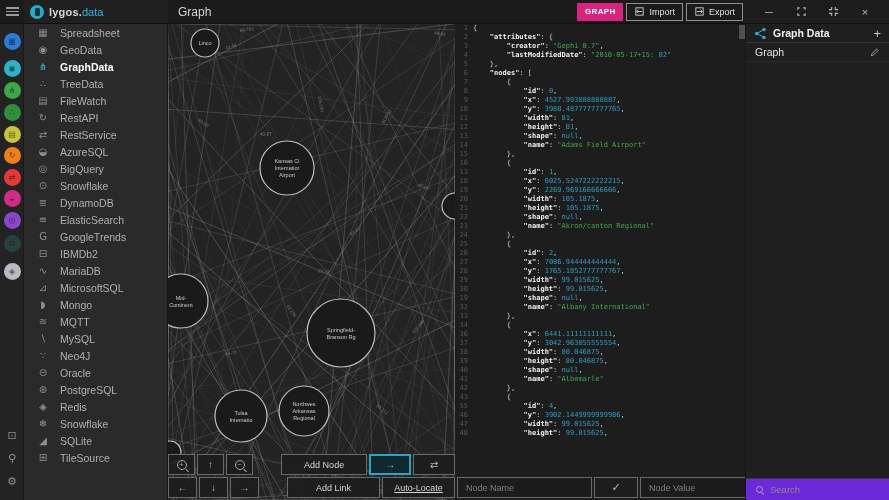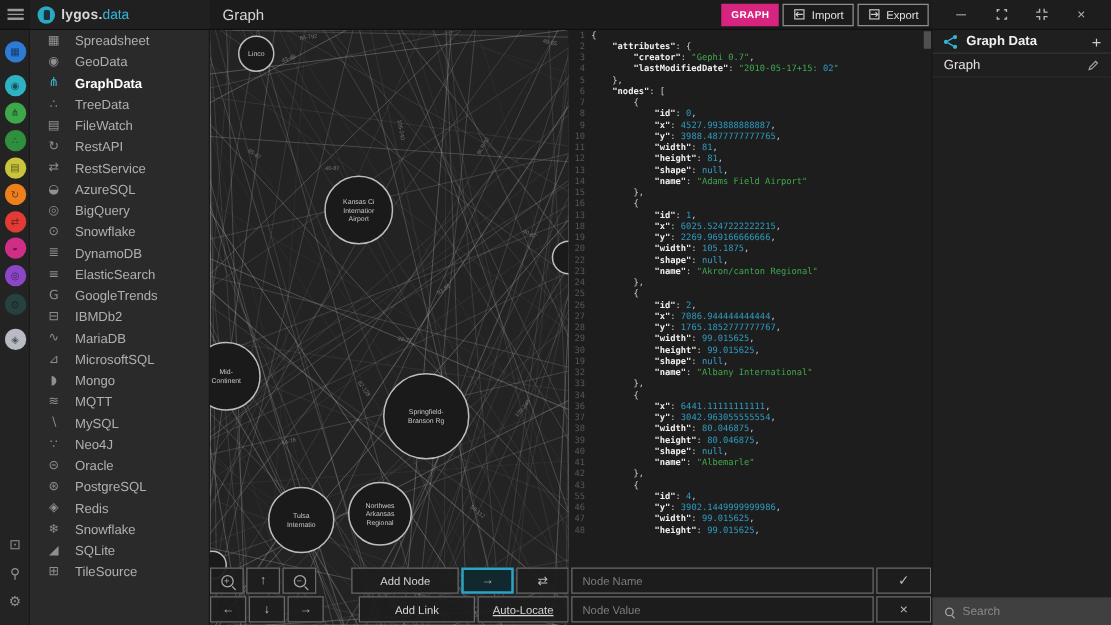--- a/index.html
+++ b/index.html
@@ -66,38 +66,38 @@
   .ed-lines { position:absolute; top:0; left:0; right:6px; }
   .code-line { height:9px; line-height:9px; font-size:7px; white-space:pre; display:flex; }
   .ln { width:18px; flex:0 0 18px; text-align:right; padding-right:5px; color:#565656; }
   .lc { color:#cfcfcf; }
   .ck { color:#efefef; font-weight:bold; }
   .cs { color:#3fa94d; }
   .cn { color:#2e9bc0; }
   .cu { color:#38a0c8; }
   .ed-scrollbar { position:absolute; right:0; top:0; width:6px; height:100%; background:#1d1d1d; }
   .ed-scrollbar .thumb { position:absolute; right:0; top:1px; width:6px; height:14px; background:#505050; }
-  .ed-overlay { position:absolute; left:2px; right:0; bottom:0; padding-bottom:2px; display:flex; flex-direction:column; gap:2px; background:transparent; }
+  .ed-overlay { position:absolute; left:2px; right:0; bottom:0; padding-bottom:2px; display:flex; flex-direction:row; gap:2px; background:transparent; }
   .erow { display:flex; gap:2px; height:21px; }
   .erow input { flex:1; background:#1c1c1c; border:1px solid #6a6a6a; color:#cfcfcf; font-size:9px;
     padding:0 8px; font-family:"Liberation Sans", sans-serif; outline:none; }
   .erow input::placeholder { color:#7d7d7d; }
   .erow .okx { width:44px; flex:0 0 44px; background:#1d1d1d; border:1px solid #6a6a6a; color:#b9b9b9;
     font-size:11px; display:flex; align-items:center; justify-content:center; cursor:pointer; }
 
   
   .panel { width:144px; flex:0 0 144px; background:#1f1f1f; border-left:1px solid #161616; display:flex; flex-direction:column; }
   .panel-header { height:19px; display:flex; align-items:center; padding:0 8px; border-bottom:1px solid #343434; gap:6px; }
   .panel-header .ph-label { color:#f0f0f0; font-size:10.5px; font-weight:bold; }
   .p-plus { margin-left:auto; color:#c9c9c9; font-size:13px; cursor:pointer; line-height:1; }
   .panel-item { height:19px; display:flex; align-items:center; padding:0 9px; cursor:pointer; border-bottom:1px solid #2a2a2a; }
   .panel-item .pi-label { color:#e2e2e2; font-size:10.5px; }
   .panel-item svg { margin-left:auto; }
   .panel-fill { flex:1; }
-  .panel-search { height:22px; background:#404040; border-top:1px solid #3a3a3a; display:flex; align-items:center; padding:0 10px; gap:7px; }
+  .panel-search { height:22px; background:#6d28d9; border-top:1px solid #3a3a3a; display:flex; align-items:center; padding:0 10px; gap:7px; }
   .panel-search input { background:transparent; border:none; outline:none; color:#bdbdbd; font-size:9.5px; width:100px;
     font-family:"Liberation Sans", sans-serif; }
   .panel-search input::placeholder { color:#8a8a8a; }
   .lens.tiny { width:7px; height:7px; border-width:1px; }
   .lens.tiny::after { width:3px; bottom:-2px; right:-2.4px; }
 </style>
 </head>
 <body>
 
 <div class="app">
@@ -514,20 +514,21 @@
           <div class="code-line"><span class="ln">11</span><span class="lc">            <span class="ck">"width"</span>: <span class="cn">81</span>,</span></div>
           <div class="code-line"><span class="ln">12</span><span class="lc">            <span class="ck">"height"</span>: <span class="cn">81</span>,</span></div>
           <div class="code-line"><span class="ln">13</span><span class="lc">            <span class="ck">"shape"</span>: <span class="cu">null</span>,</span></div>
           <div class="code-line"><span class="ln">14</span><span class="lc">            <span class="ck">"name"</span>: <span class="cs">"Adams Field Airport"</span></span></div>
           <div class="code-line"><span class="ln">15</span><span class="lc">        },</span></div>
           <div class="code-line"><span class="ln">16</span><span class="lc">        {</span></div>
           <div class="code-line"><span class="ln">13</span><span class="lc">            <span class="ck">"id"</span>: <span class="cn">1</span>,</span></div>
           <div class="code-line"><span class="ln">18</span><span class="lc">            <span class="ck">"x"</span>: <span class="cn">6025.5247222222215</span>,</span></div>
           <div class="code-line"><span class="ln">19</span><span class="lc">            <span class="ck">"y"</span>: <span class="cn">2269.969166666666</span>,</span></div>
           <div class="code-line"><span class="ln">20</span><span class="lc">            <span class="ck">"width"</span>: <span class="cn">105.1875</span>,</span></div>
+          <div class="code-line"><span class="ln">21</span><span class="lc">            <span class="ck">"height"</span>: <span class="cn">105.1875</span>,</span></div>
           <div class="code-line"><span class="ln">22</span><span class="lc">            <span class="ck">"shape"</span>: <span class="cu">null</span>,</span></div>
           <div class="code-line"><span class="ln">23</span><span class="lc">            <span class="ck">"name"</span>: <span class="cs">"Akron/canton Regional"</span></span></div>
           <div class="code-line"><span class="ln">24</span><span class="lc">        },</span></div>
           <div class="code-line"><span class="ln">25</span><span class="lc">        {</span></div>
           <div class="code-line"><span class="ln">26</span><span class="lc">            <span class="ck">"id"</span>: <span class="cn">2</span>,</span></div>
           <div class="code-line"><span class="ln">27</span><span class="lc">            <span class="ck">"x"</span>: <span class="cn">7086.944444444444</span>,</span></div>
           <div class="code-line"><span class="ln">28</span><span class="lc">            <span class="ck">"y"</span>: <span class="cn">1765.1852777777767</span>,</span></div>
           <div class="code-line"><span class="ln">29</span><span class="lc">            <span class="ck">"width"</span>: <span class="cn">99.015625</span>,</span></div>
           <div class="code-line"><span class="ln">30</span><span class="lc">            <span class="ck">"height"</span>: <span class="cn">99.015625</span>,</span></div>
           <div class="code-line"><span class="ln">19</span><span class="lc">            <span class="ck">"shape"</span>: <span class="cu">null</span>,</span></div>

